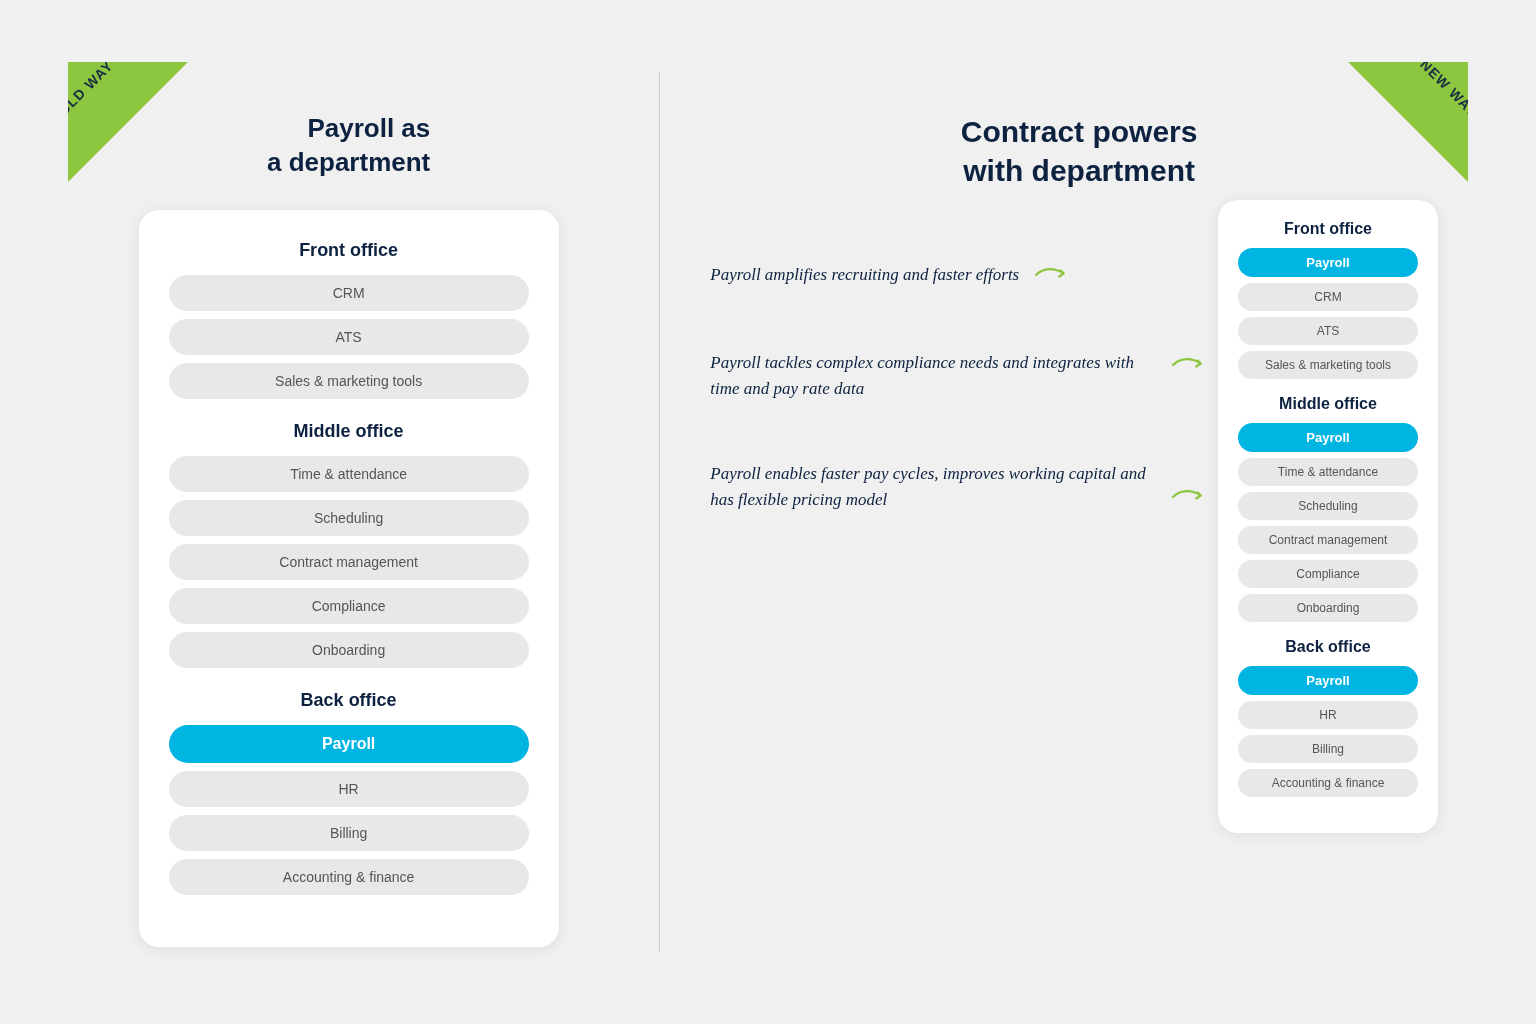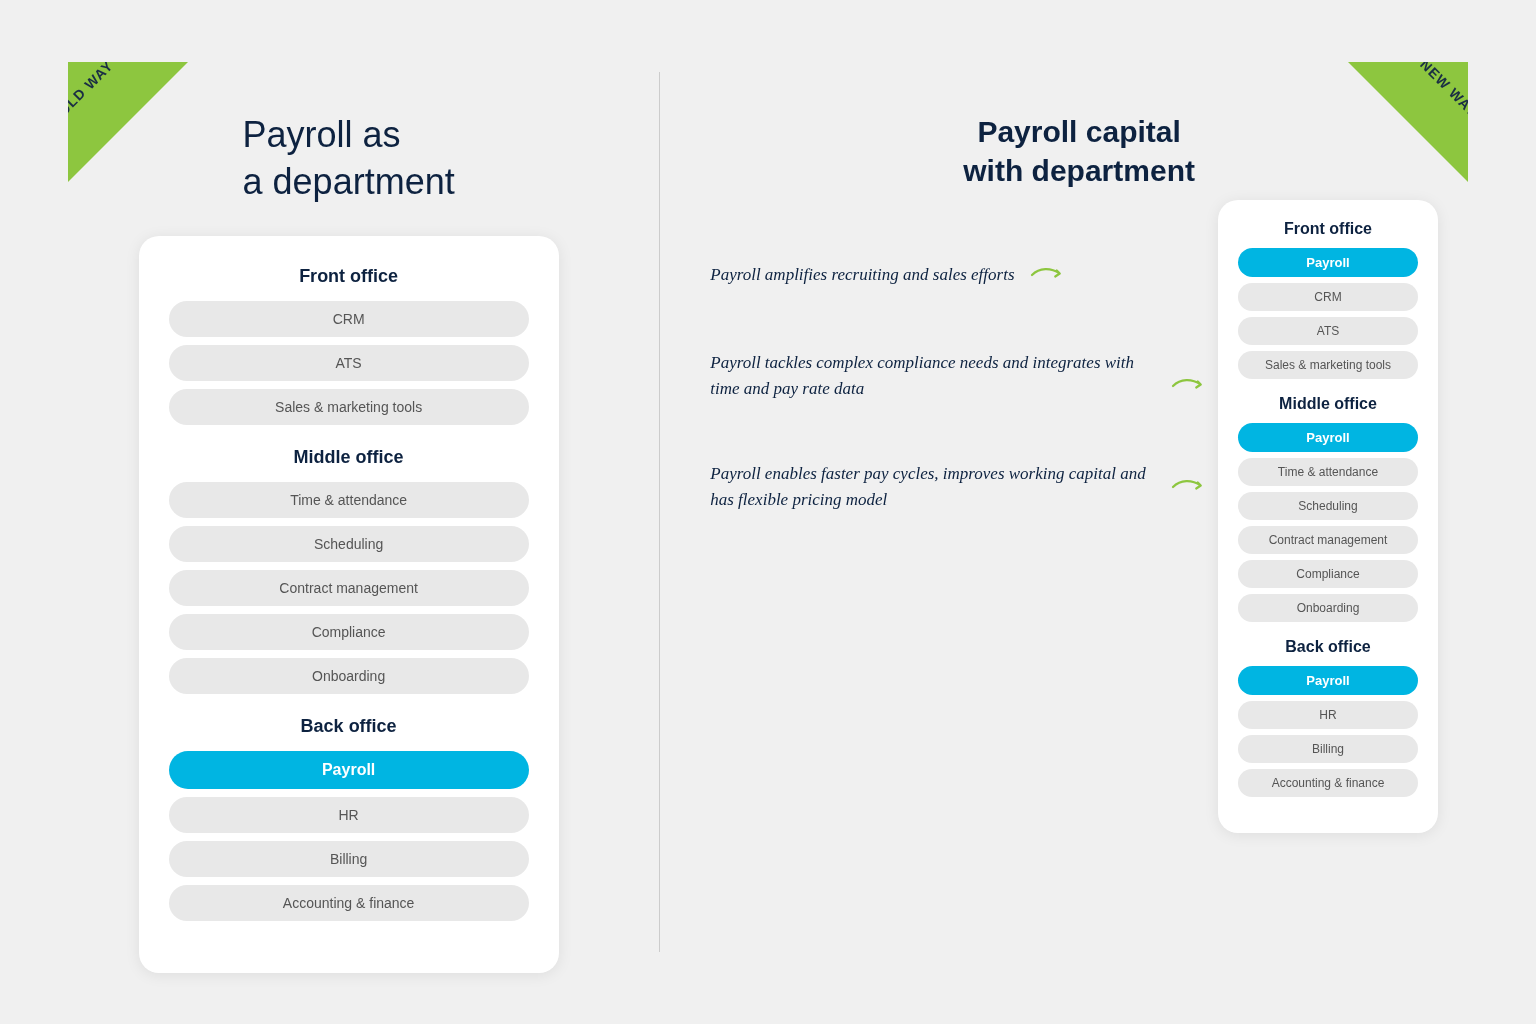--- a/index.html
+++ b/index.html
@@ -62,24 +62,24 @@
       left: -18px;
       transform: rotate(-45deg);
       color: #1a2e44;
       font-size: 14px;
       font-weight: 900;
       letter-spacing: 1px;
       white-space: nowrap;
     }
 
     .panel-title {
-      font-size: 36px;
-      font-weight: 400;
-      color: #0d2240;
-      text-align: left;
+      font-size: 26px;
+      font-weight: 700;
+      color: #0d2240;
+      text-align: right;
       margin-top: 40px;
       margin-bottom: 30px;
       line-height: 1.3;
     }
 
     .card {
       background: white;
       border-radius: 20px;
       padding: 30px 30px;
       width: 420px;
@@ -293,48 +293,48 @@
   </div>
 
   <div class="divider-line"></div>
 
   <div class="right-panel">
     <div class="new-way-badge">
       <div class="new-way-text">NEW WAY</div>
     </div>
 
     <div class="right-panel-title">
-      <span>Payroll capital</span><br>
+      <span>Contract powers</span><br>
       <span>with department</span>
     </div>
 
     <div class="full-right">
 
       <div class="desc-section">
 
         <div class="desc-block-1">
           <div style="display:flex; align-items:center; gap:12px;">
-            <div class="description-text">Payroll amplifies recruiting and sales efforts</div>
+            <div class="description-text">Payroll amplifies recruiting and faster efforts</div>
             <svg class="arrow-svg" viewBox="0 0 50 40" fill="none" xmlns="http://www.w3.org/2000/svg">
               <path d="M5 20 C15 10, 30 10, 42 18 L38 14 M42 18 L36 22" stroke="#8dc63f" stroke-width="3" stroke-linecap="round" stroke-linejoin="round" fill="none"></path>
             </svg>
           </div>
         </div>
 
         <div class="desc-block-2">
-          <div style="display:flex; align-items:flex-end; gap:12px;">
+          <div style="display:flex; align-items:flex-start; gap:12px;">
             <div class="description-text">Payroll tackles complex compliance needs and integrates with time and pay rate data</div>
             <svg class="arrow-svg" viewBox="0 0 50 40" fill="none" xmlns="http://www.w3.org/2000/svg">
               <path d="M5 20 C15 10, 30 10, 42 18 L38 14 M42 18 L36 22" stroke="#8dc63f" stroke-width="3" stroke-linecap="round" stroke-linejoin="round" fill="none"></path>
             </svg>
           </div>
         </div>
 
         <div class="desc-block-3">
-          <div style="display:flex; align-items:center; gap:12px;">
+          <div style="display:flex; align-items:flex-end; gap:12px;">
             <div class="description-text">Payroll enables faster pay cycles, improves working capital and has flexible pricing model</div>
             <svg class="arrow-svg" viewBox="0 0 50 40" fill="none" xmlns="http://www.w3.org/2000/svg">
               <path d="M5 20 C15 10, 30 10, 42 18 L38 14 M42 18 L36 22" stroke="#8dc63f" stroke-width="3" stroke-linecap="round" stroke-linejoin="round" fill="none"></path>
             </svg>
           </div>
         </div>
       </div>
 
       <div class="right-card">
 

